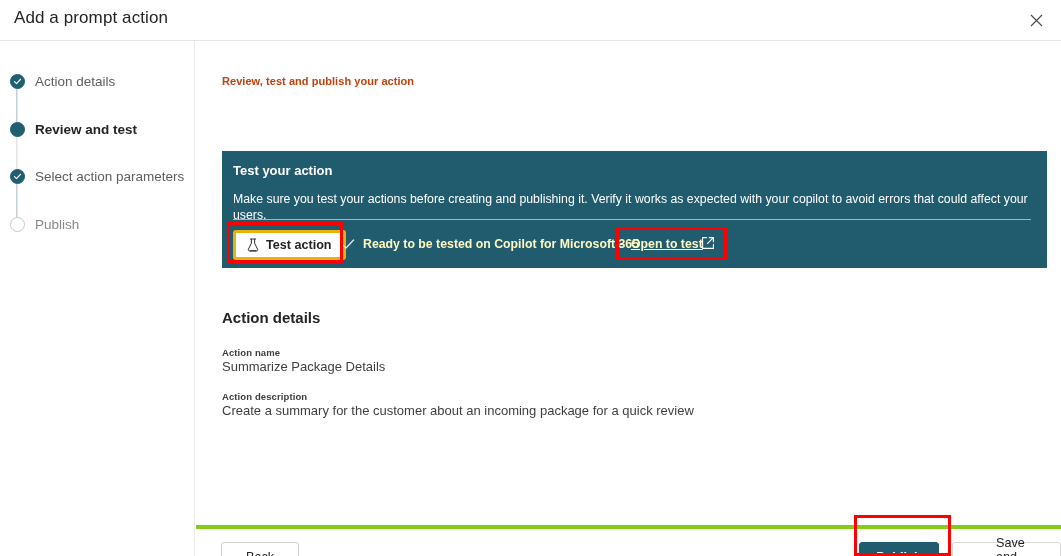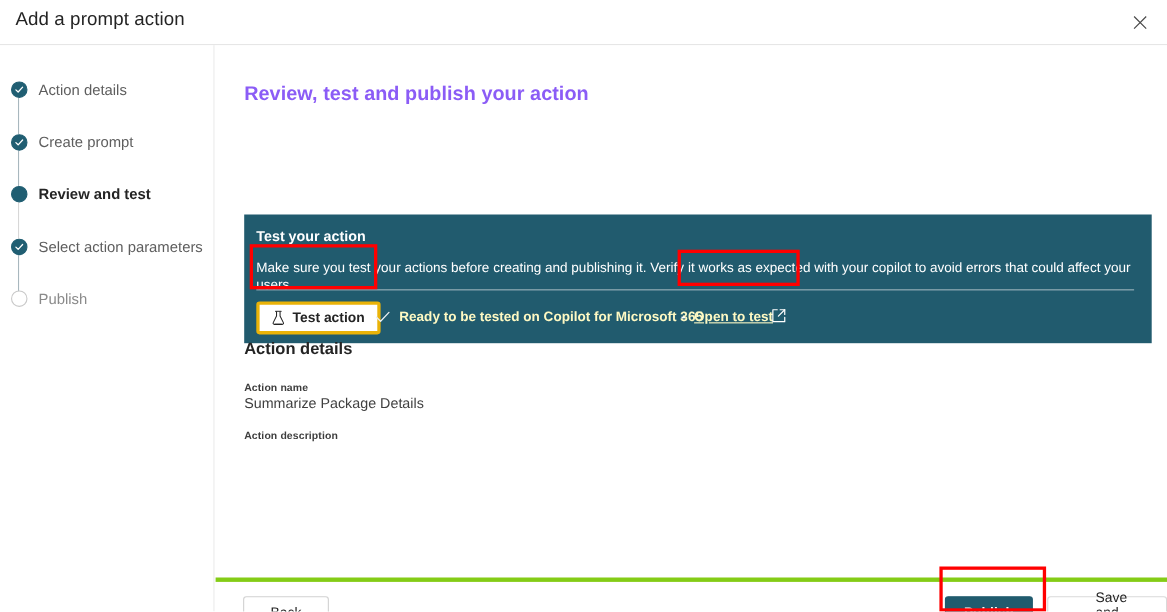--- a/index.html
+++ b/index.html
@@ -135,44 +135,43 @@
     left: 196px;
     top: 41px;
     width: 865px;
     height: 468px;
     box-sizing: border-box;
   }
   .page-title {
     position: absolute;
     left: 26px;
     top: 34px;
-    font-size: 18px;
-    font-weight: bold;
-    color: #8b5cf6;
+    font-size: 11px;
+    font-weight: bold;
+    color: #c2410c;
     letter-spacing: 0.05px;
   }
   .page-subtitle {
     position: absolute;
     left: 26px;
     top: 63px;
     font-size: 12.8px;
     color: #616161;
   }
 
   
   .test-panel {
     position: absolute;
     left: 26px;
     top: 110px;
     width: 825px;
     height: 117px;
     background: #215b6e;
     box-sizing: border-box;
     padding: 14px;
-    margin-top: 44px;
   }
   .test-panel-title {
     position: absolute;
     left: 11px;
     top: 12px;
     color: #ffffff;
     font-size: 13px;
     font-weight: bold;
   }
   .test-panel-desc {
@@ -379,31 +378,20 @@
         <div class="step-circle done">
           <svg width="9" height="9" viewBox="0 0 10 10">
             <path d="M1.6 5.2 L3.9 7.4 L8.4 2.5" stroke="#ffffff" stroke-width="1.3" fill="none" stroke-linecap="round" stroke-linejoin="round"></path>
           </svg>
         </div>
         <div class="step-connector"></div>
       </div>
       <div class="step-label">Action details</div>
     </div>
 
-    <div class="step">
-      <div class="step-marker">
-        <div class="step-circle done">
-          <svg width="9" height="9" viewBox="0 0 10 10">
-            <path d="M1.6 5.2 L3.9 7.4 L8.4 2.5" stroke="#ffffff" stroke-width="1.3" fill="none" stroke-linecap="round" stroke-linejoin="round"></path>
-          </svg>
-        </div>
-        <div class="step-connector"></div>
-      </div>
-      <div class="step-label">Create prompt</div>
-    </div>
 
     <div class="step todo-connector">
       <div class="step-marker">
         <div class="step-circle current"></div>
         <div class="step-connector"></div>
       </div>
       <div class="step-label current">Review and test</div>
     </div>
 
     <div class="step">
@@ -468,20 +456,21 @@
       </span>
     </div>
   </div>
 
   <div class="details-heading">Action details</div>
 
   <div class="field-label label-name">Action name</div>
   <div class="field-value value-name">Summarize Package Details</div>
 
   <div class="field-label label-desc">Action description</div>
+  <div class="field-value value-desc">Create a summary for the customer about an incoming package for a quick review</div>
 
 </div>
 
 <div class="footer">
   <div class="btn btn-back">Back</div>
   <div class="btn btn-publish">Publish</div>
   <div class="btn btn-saveclose">Save and Close</div>
 </div>
 
 <div class="annotation ann-test-action"></div>

